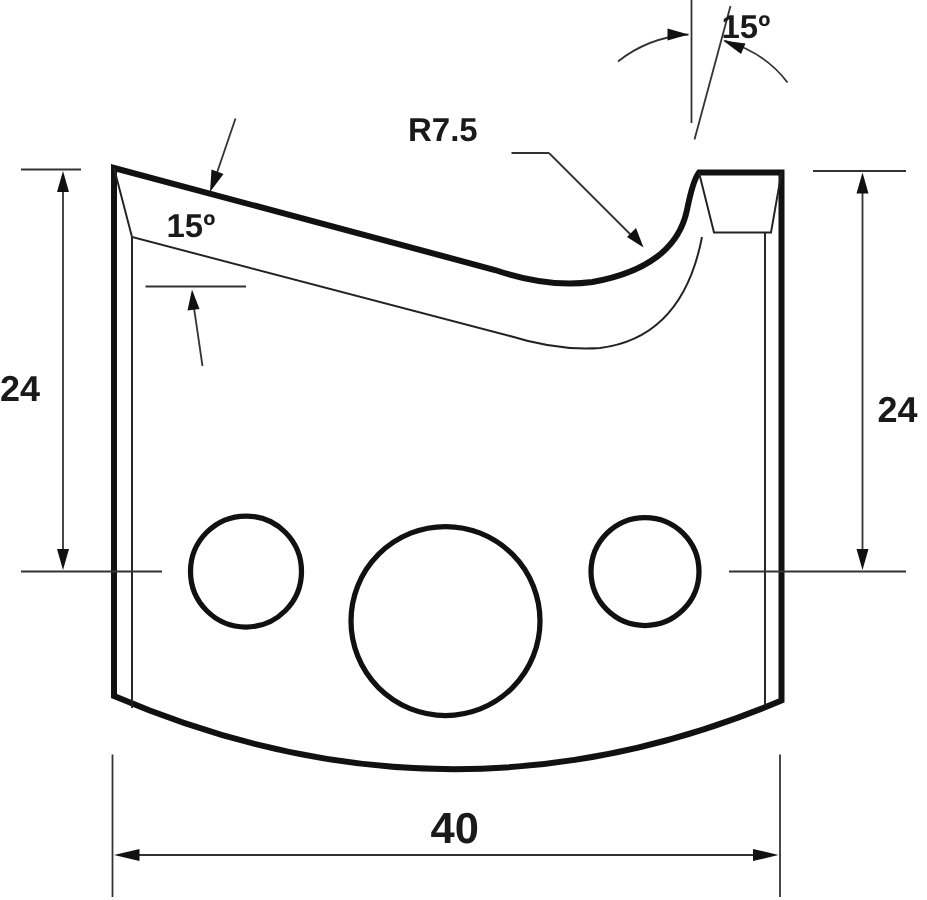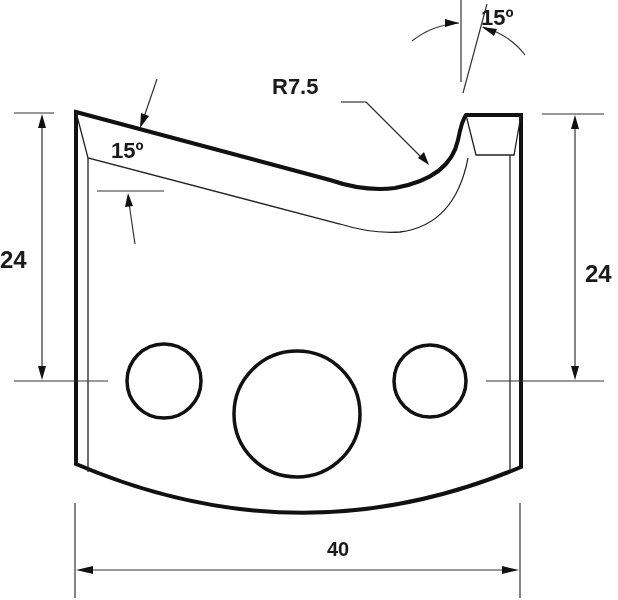--- a/index.html
+++ b/index.html
@@ -84,14 +84,14 @@
       <line x1="366" y1="102" x2="424" y2="160"></line>
       <path d="M429,165 L418,158 L424,152 Z" fill="#111" stroke="none"></path>
     </g>
   </svg>
 
   <div class="lbl" style="left:481px; top:7px; font-size:22px;">15º</div>
   <div class="lbl" style="left:111px; top:140px; font-size:22px;">15º</div>
   <div class="lbl" style="left:272px; top:76px; font-size:22px;">R7.5</div>
   <div class="lbl" style="left:0px; top:248px; font-size:24px;">24</div>
   <div class="lbl" style="left:585px; top:262px; font-size:24px;">24</div>
-  <div class="lbl" style="left:287px; top:539px; font-size:20px;margin-left:40px;">40</div>
+  <div class="lbl" style="left:287px; top:539px; font-size:29px;">40</div>
 </div>
 
 </body></html>

